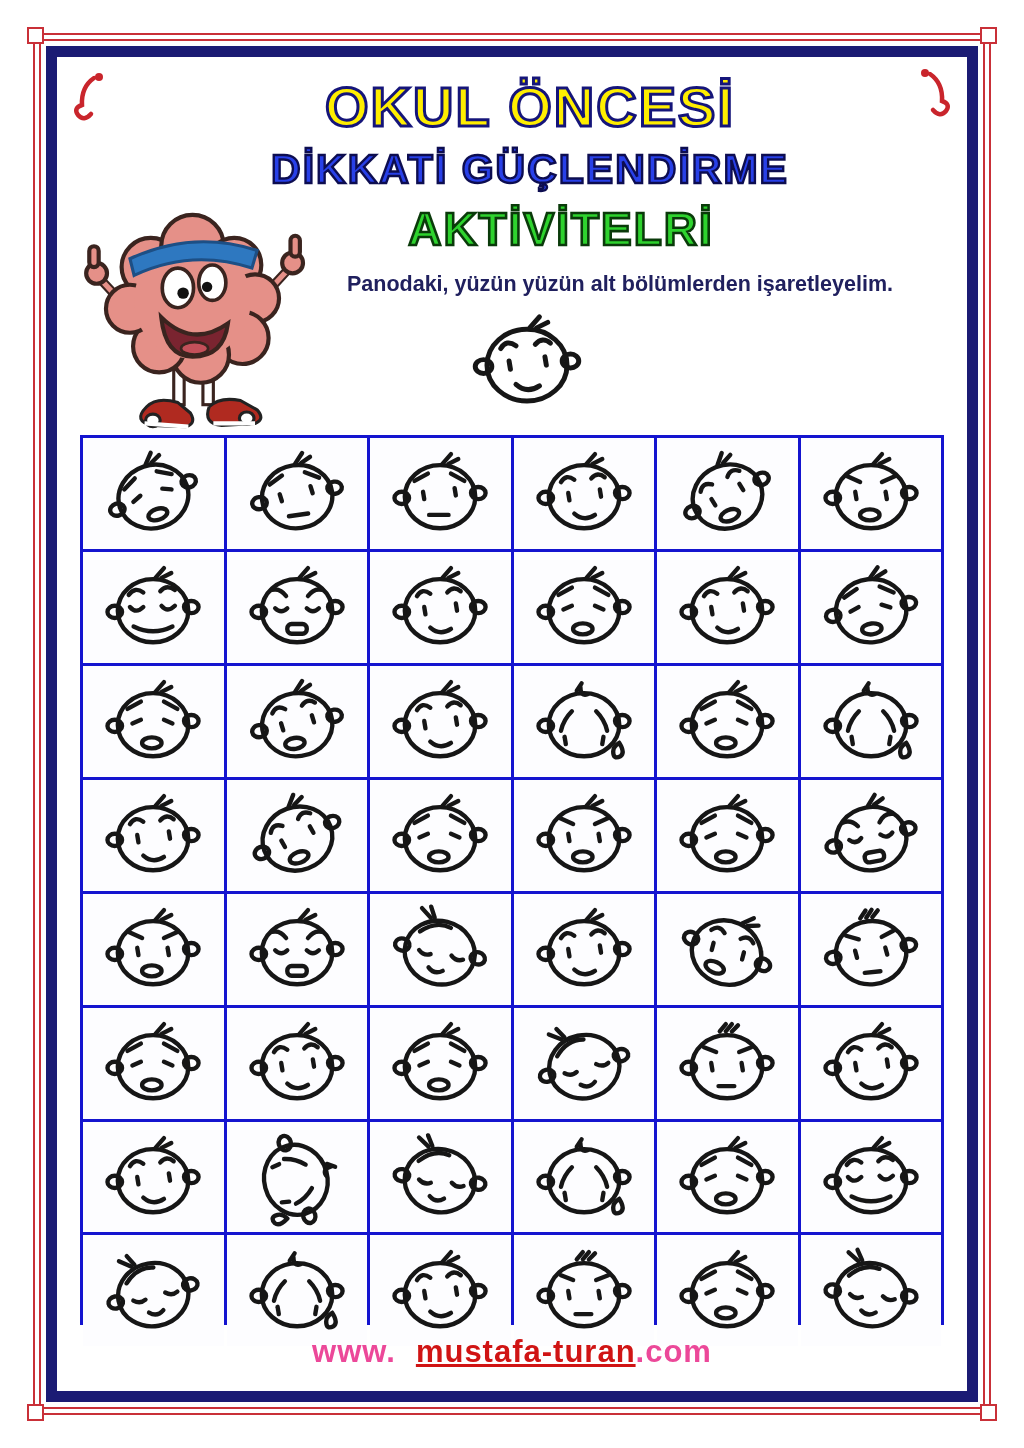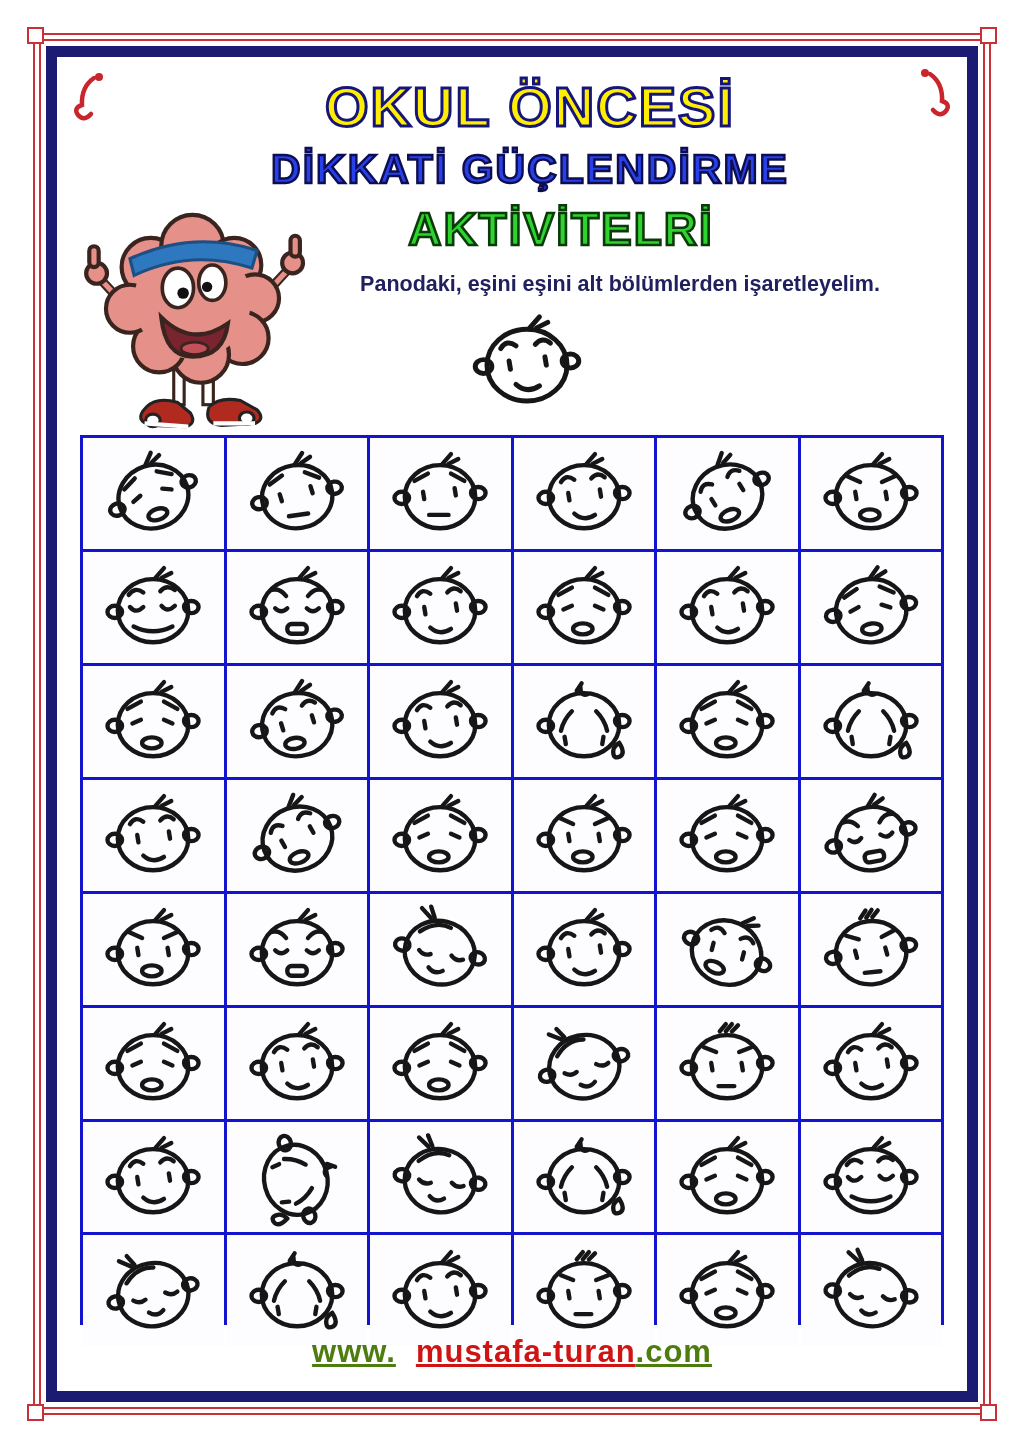--- a/index.html
+++ b/index.html
@@ -31,21 +31,21 @@
   .target-face{position:absolute;left:458px;top:302px;width:138px;height:118px;}
 
   .grid{position:absolute;left:80px;top:435px;width:858px;height:884px;
     display:grid;grid-template-columns:repeat(6,1fr);grid-template-rows:repeat(8,1fr);
     border:3px solid #1414cf;background:#1414cf;grid-gap:3px;}
   .cell{background:#fdfdff;display:flex;align-items:center;justify-content:center;}
   .cell svg{width:94%;height:92%;}
 
   .footer{position:absolute;left:0;top:1334px;width:100%;text-align:center;
     font-size:31px;font-weight:800;letter-spacing:1px;}
-  .footer .blue{color:#4d7c0f;text-decoration:underline;}
+  .footer .blue{color:#ec4899;}
   .footer .red{color:#d01414;text-decoration:underline;margin-left:20px;}
 </style>
 </head>
 <body>
 
 <svg width="0" height="0" style="position:absolute" aria-hidden="true">
   <defs>
     <g id="head-base" stroke="#161616" stroke-width="3.6" fill="none" stroke-linecap="round" stroke-linejoin="round">
       <ellipse cx="50" cy="45" rx="29" ry="26"></ellipse>
       <ellipse cx="18.5" cy="46" rx="6" ry="5"></ellipse>
@@ -234,21 +234,21 @@
   <g stroke="#222" stroke-width="3" stroke-linejoin="round">
     <path d="M66,206 q-14,14 6,18 l32,1 q10,-3 4,-13 l-12,-10 q-20,-6 -30,4" fill="#b02a20"></path>
     <path d="M126,206 q-6,16 12,18 l32,-2 q10,-4 2,-13 l-16,-9 q-20,-4 -30,6" fill="#b02a20"></path>
     <ellipse cx="72" cy="219" rx="7" ry="6" fill="#fff"></ellipse>
       <ellipse cx="162" cy="217" rx="7" ry="6" fill="#fff"></ellipse>
     <path d="M64,222 l42,3" stroke="#fff" stroke-width="4"></path>
       <path d="M130,222 l40,0" stroke="#fff" stroke-width="4"></path>
   </g>
 </svg>
 
-<div class="instruction">Panodaki, eşini eşini alt bölümlerden işaretleyelim.</div>
+<div class="instruction">Panodaki, yüzün yüzün alt bölümlerden işaretleyelim.</div>
 
 <svg class="target-face" viewBox="0 0 100 84">
     <use href="#face-smile"></use>
   </svg>
 
 <div class="grid">
     <div class="cell">
       <svg viewBox="0 0 100 84">
         <g transform="rotate(-18 50 44)">
           <use href="#face-worriedOpen"></use>

